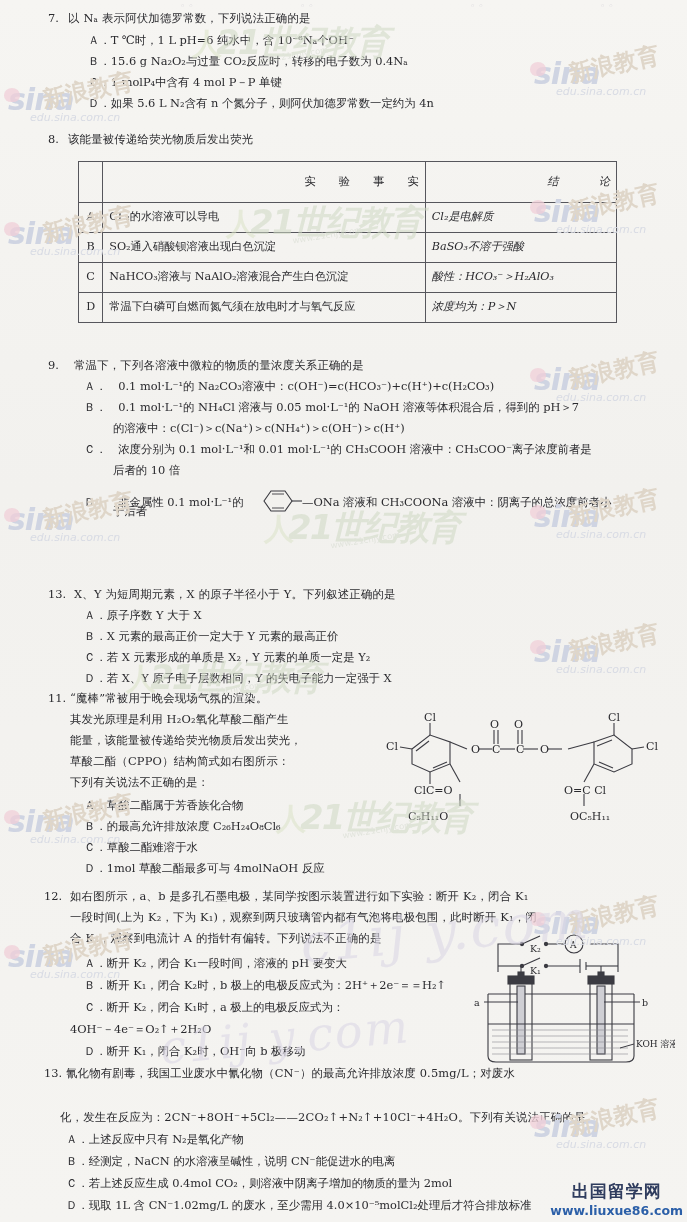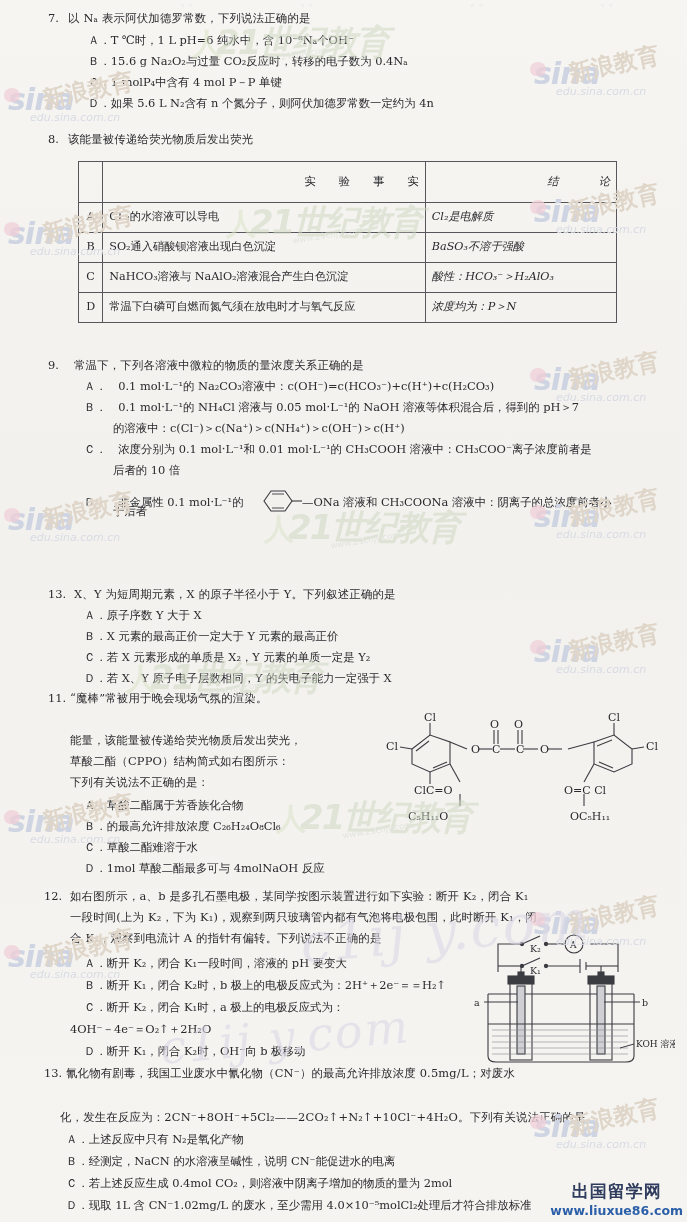--- a/index.html
+++ b/index.html
@@ -151,20 +151,21 @@
 
   <div class="num" style="left:48px;top:586px">13.</div>
   <div class="q" style="left:74px;top:586px">X、Y 为短周期元素，X 的原子半径小于 Y。下列叙述正确的是</div>
   <div class="opt" style="left:84px;top:607px">Ａ．原子序数 Y 大于 X</div>
   <div class="opt" style="left:84px;top:628px">Ｂ．X 元素的最高正价一定大于 Y 元素的最高正价</div>
   <div class="opt" style="left:84px;top:649px">Ｃ．若 X 元素形成的单质是 X₂，Y 元素的单质一定是 Y₂</div>
   <div class="opt" style="left:84px;top:670px">Ｄ．若 X、Y 原子电子层数相同，Y 的失电子能力一定强于 X</div>
 
   <div class="num" style="left:48px;top:690px">11.</div>
   <div class="q" style="left:70px;top:690px">“魔棒”常被用于晚会现场气氛的渲染。</div>
+  <div class="q" style="left:70px;top:711px">其发光原理是利用 H₂O₂氧化草酸二酯产生</div>
   <div class="q" style="left:70px;top:753px">草酸二酯（CPPO）结构简式如右图所示：</div>
   <div class="q" style="left:70px;top:732px">能量，该能量被传递给荧光物质后发出荧光，</div>
   <div class="q" style="left:70px;top:774px">下列有关说法不正确的是：</div>
   <div class="opt" style="left:84px;top:797px">Ａ．草酸二酯属于芳香族化合物</div>
   <div class="opt" style="left:84px;top:818px">Ｂ．的最高允许排放浓度 C₂₆H₂₄O₈Cl₆</div>
   <div class="opt" style="left:84px;top:839px">Ｃ．草酸二酯难溶于水</div>
   <div class="opt" style="left:84px;top:860px">Ｄ．1mol 草酸二酯最多可与 4molNaOH 反应</div>
 
   <div class="cppo">
     <svg width="300" height="122" viewBox="0 0 300 122">

